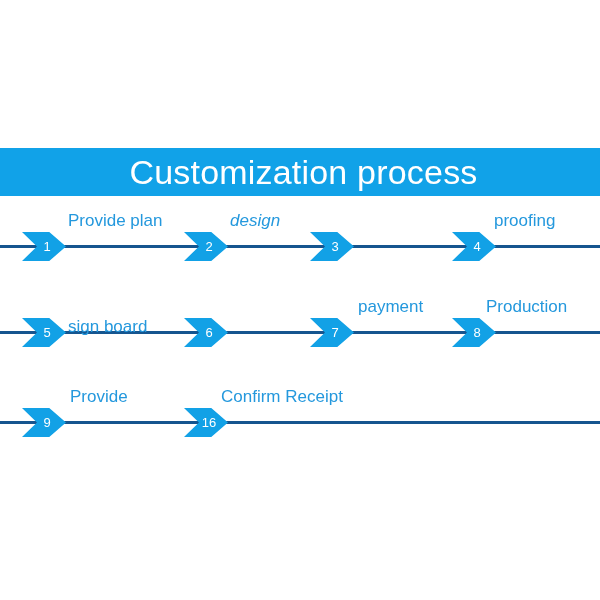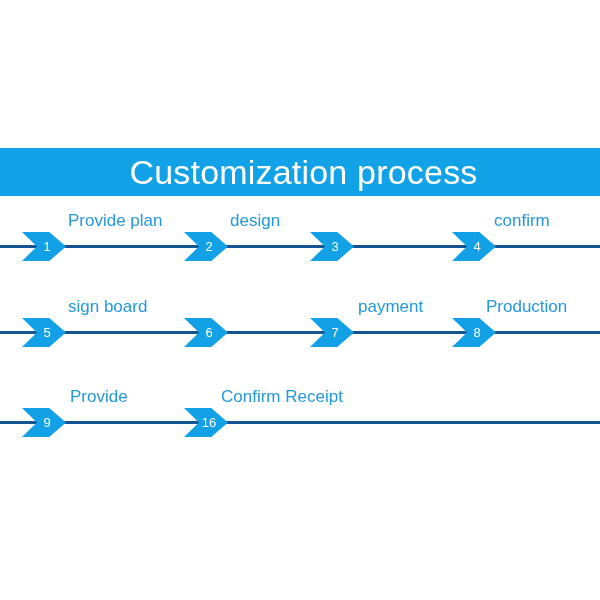--- a/index.html
+++ b/index.html
@@ -120,22 +120,22 @@
 <div id="page">
 
   <div class="title-band">
     <div class="title-text">Customization process</div>
   </div>
 
   <div class="flow-row r1">
     <div class="rail"></div>
 
     <div class="caption" style="left:68px;">Provide plan</div>
-    <div class="caption" style="left:230px;">design</div>
-    <div class="caption" style="left:494px;">confirm</div>
+    <div class="caption" style="left:230px;font-style:italic;">design</div>
+    <div class="caption" style="left:494px;">proofing</div>
 
     <div class="node" style="left:22px;">
       <div class="chev"></div>
       <div class="num">1</div>
     </div>
     <div class="node" style="left:184px;">
       <div class="chev"></div>
       <div class="num">2</div>
     </div>
     <div class="node" style="left:310px;">
@@ -144,21 +144,21 @@
     </div>
     <div class="node" style="left:452px;">
       <div class="chev"></div>
       <div class="num">4</div>
     </div>
   </div>
 
   <div class="flow-row r2">
     <div class="rail"></div>
 
-    <div class="caption" style="left:68px;">sign board</div>
+    <div class="caption" style="left:68px;margin-top:20px;">sign board</div>
     <div class="caption" style="left:358px;">payment</div>
     <div class="caption" style="left:486px;">Production</div>
 
     <div class="node" style="left:22px;">
       <div class="chev"></div>
       <div class="num">5</div>
     </div>
     <div class="node" style="left:184px;">
       <div class="chev"></div>
       <div class="num">6</div>

